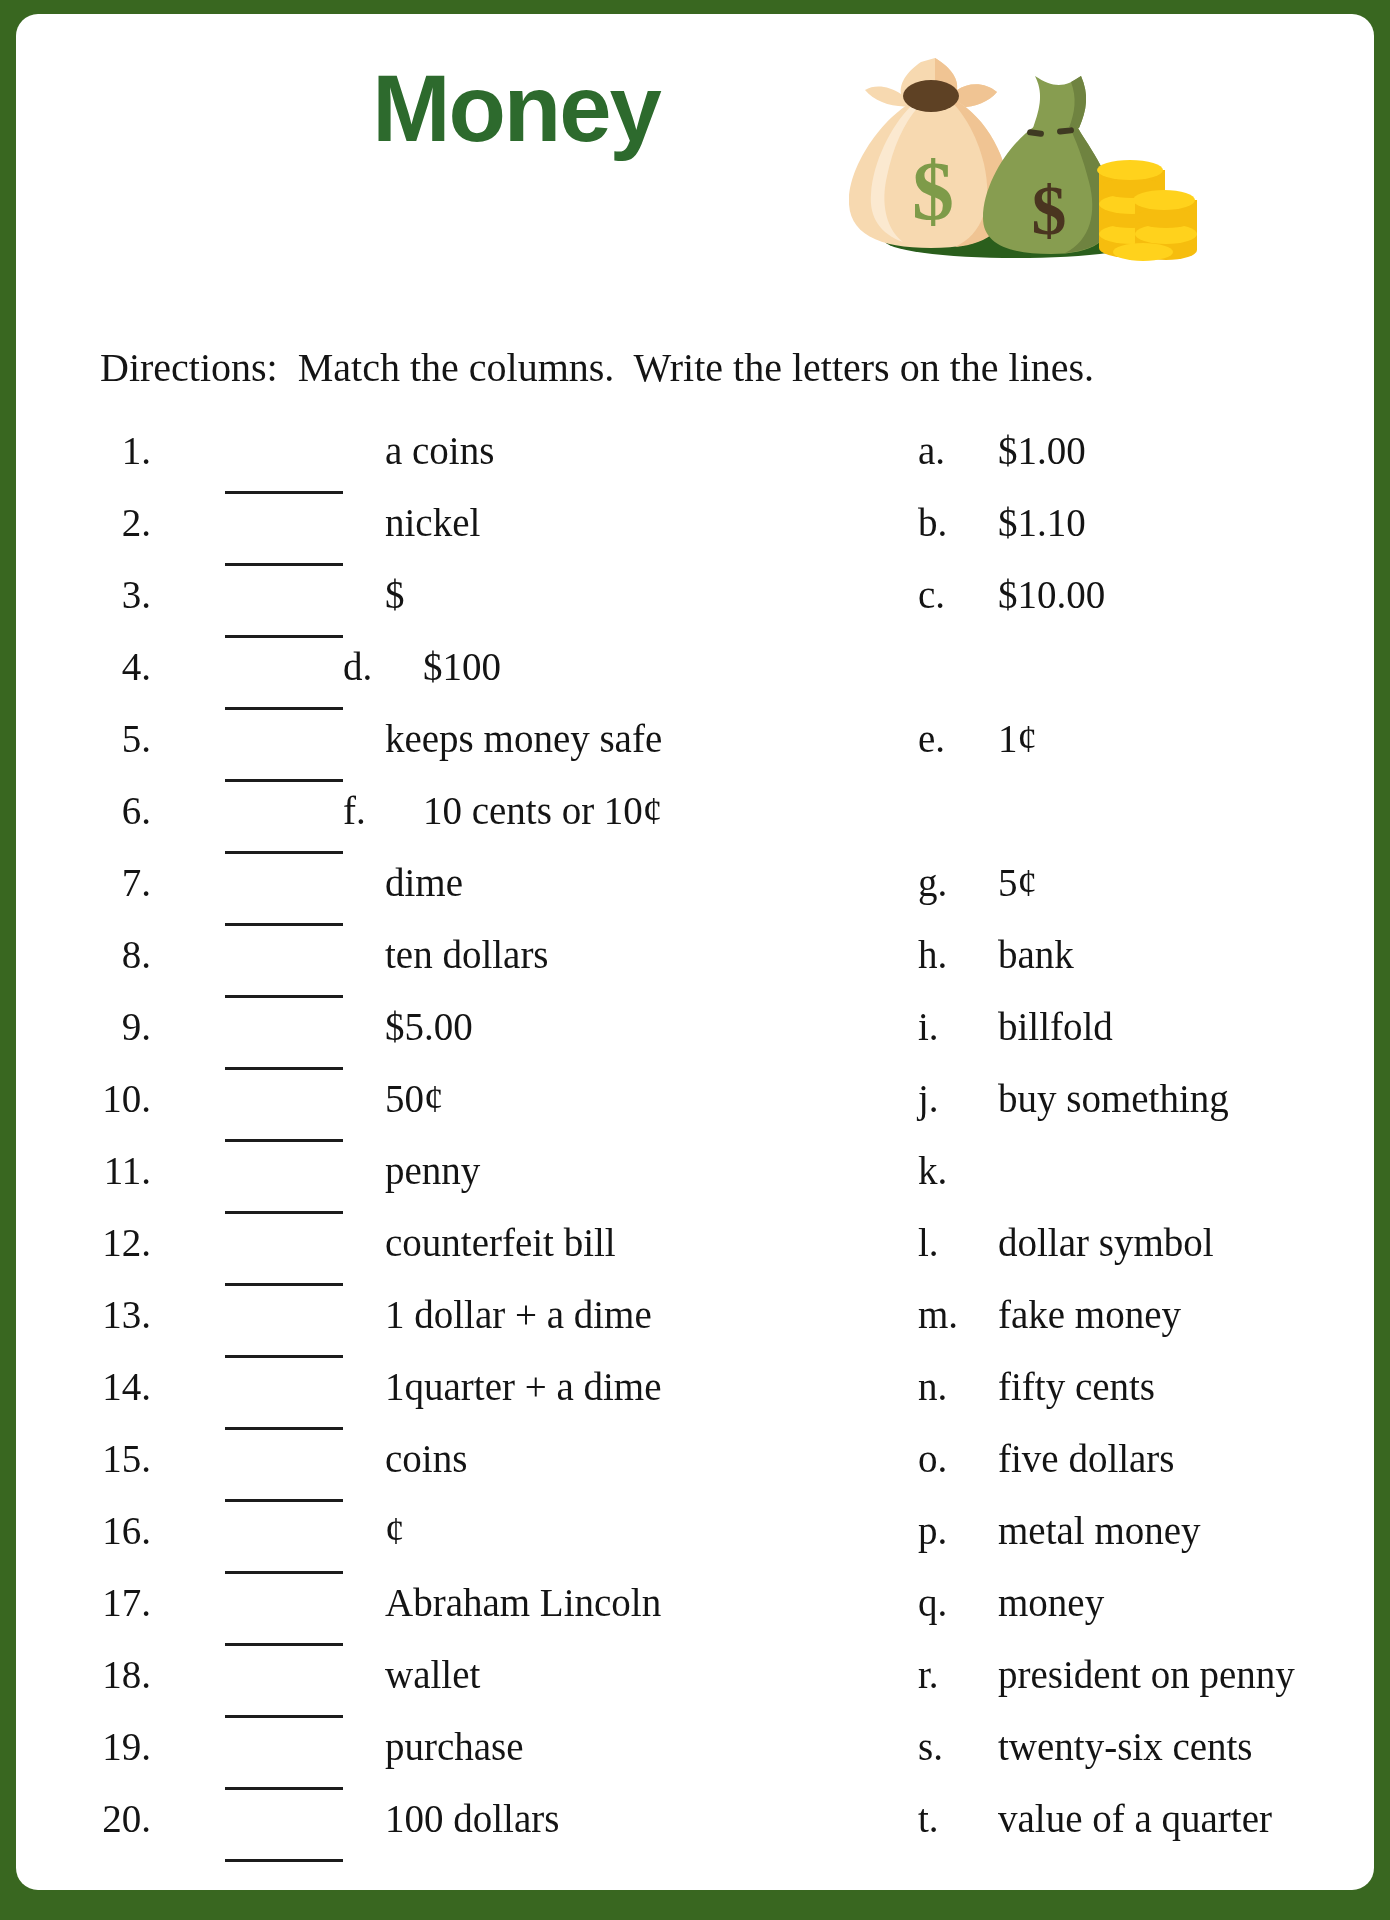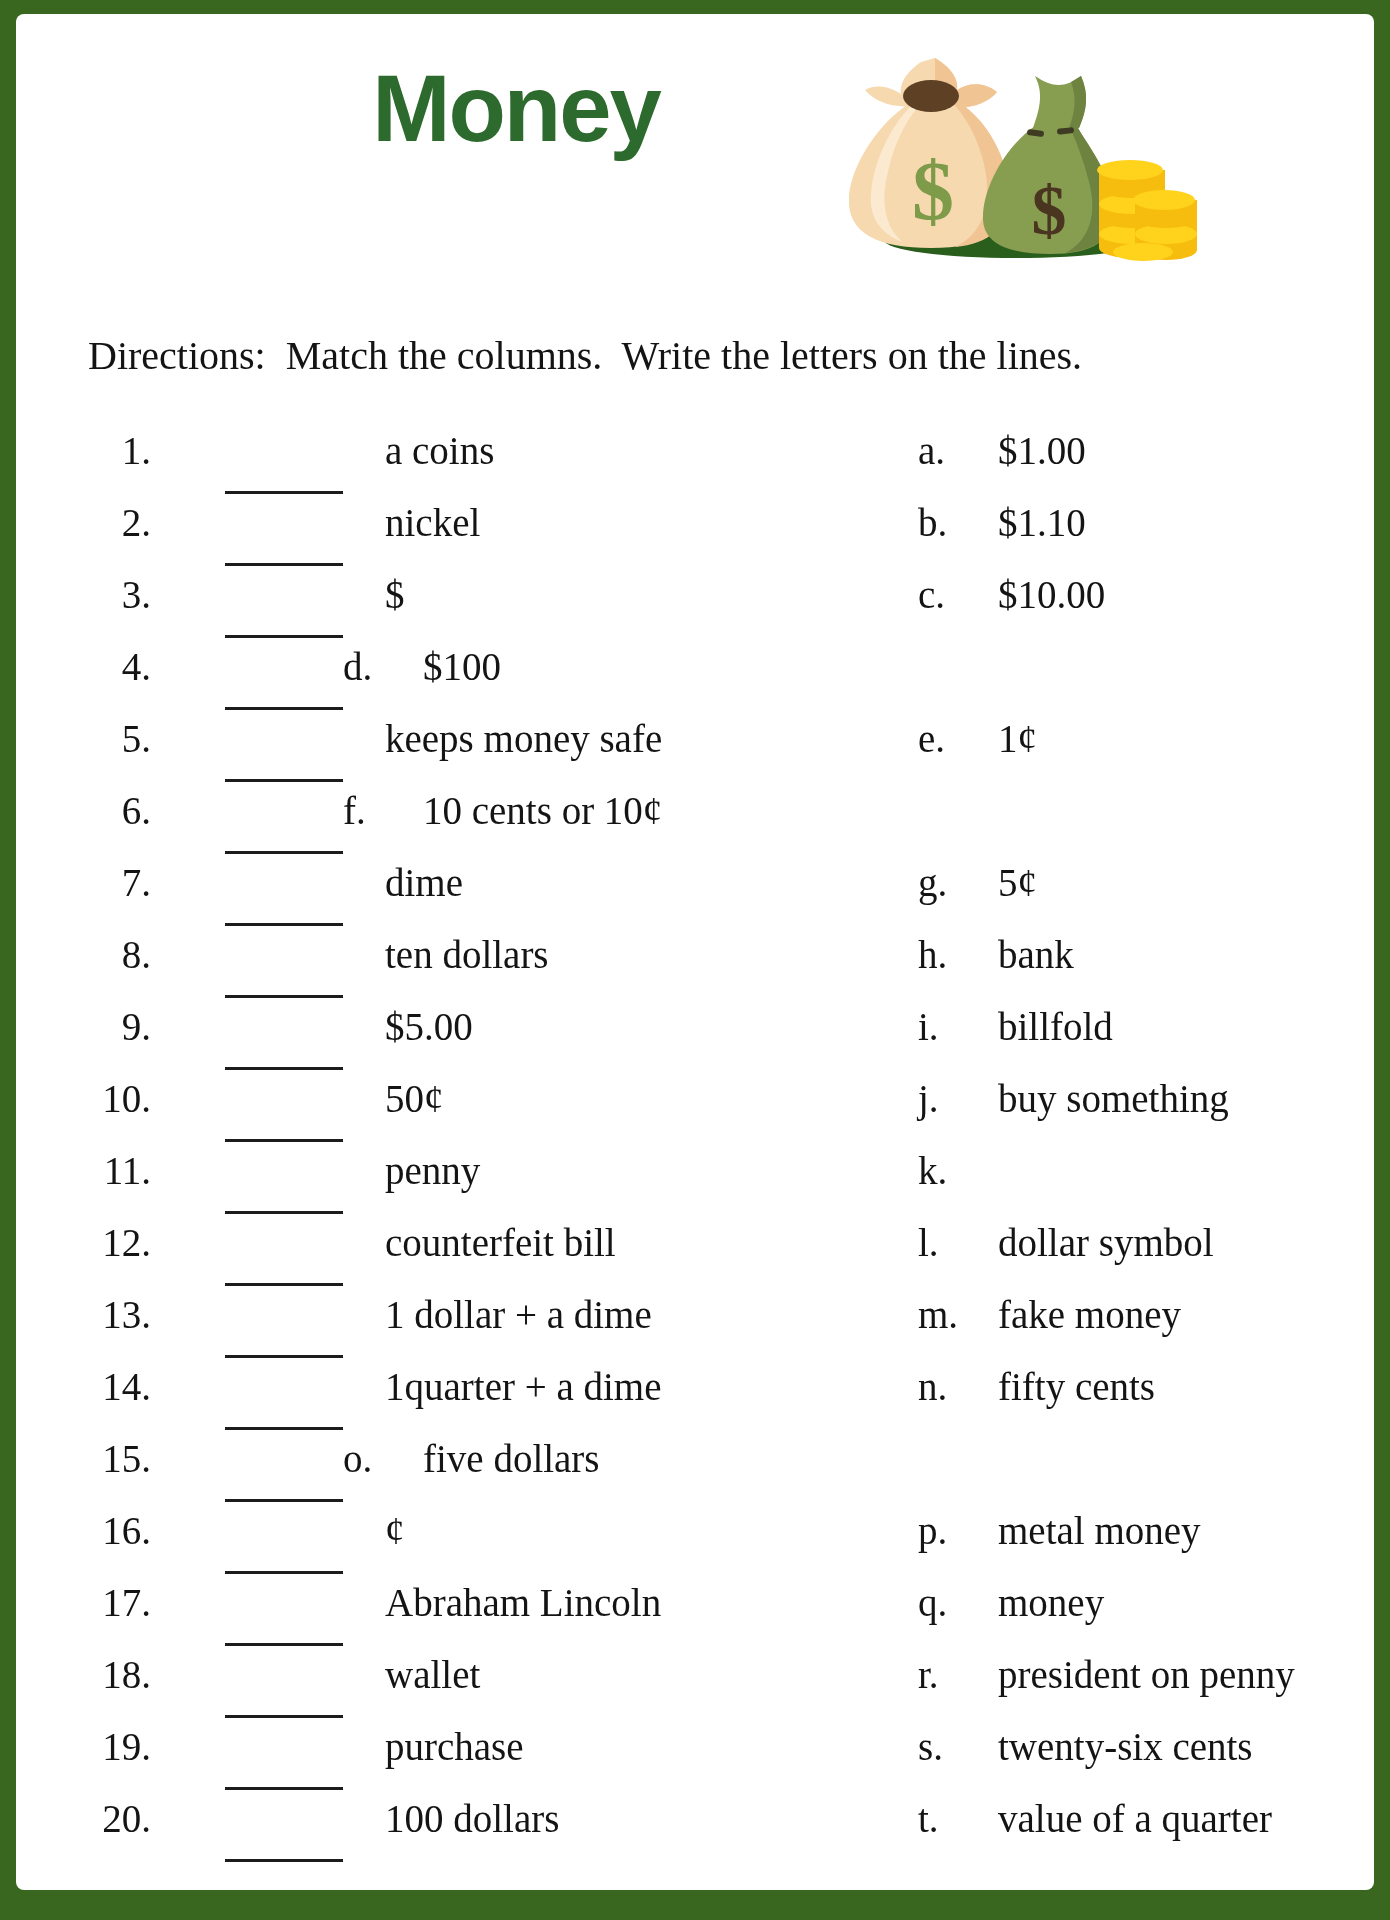--- a/index.html
+++ b/index.html
@@ -8,21 +8,21 @@
     background: #396720;
     font-family: "Liberation Serif", serif;
     color: #141414;
     position: relative;
     overflow: hidden;
   }
   .sheet {
     position: absolute;
     top: 14px; left: 16px; right: 16px; bottom: 30px;
     background: #ffffff;
-    border-radius: 8px;
+    border-radius: 22px;
   }
   .title {
     position: absolute;
     top: 48px; left: 195px; width: 610px;
     font-family: "Liberation Sans", sans-serif;
     font-weight: 700;
     font-size: 94px;
     line-height: 1.0;
     letter-spacing: -2px;
     color: #2d6a2d;
@@ -31,21 +31,21 @@
   .illustration {
     position: absolute;
     top: 28px; left: 815px;
     width: 370px; height: 220px;
   }
   .directions {
     position: absolute;
     top: 318px; left: 72px; right: 28px;
     font-size: 40px;
     white-space: pre-wrap;
-    margin: 0;
+    margin: 12px;
   }
   .rows {
     position: absolute;
     top: 414px; left: 0; right: 30px;
   }
   .match-row {
     display: flex;
     align-items: baseline;
     height: 72px;
     font-size: 39px;
@@ -239,20 +239,21 @@
       <div class="match-row">
         <span class="num">14.</span>
         <span class="blank">&nbsp;</span>
         <span class="left-label">1quarter + a dime</span>
         <span class="letter">n.</span>
         <span class="right-label">fifty cents</span>
       </div>
       <div class="match-row">
         <span class="num">15.</span>
         <span class="blank">&nbsp;</span>
+        <span class="left-label">coins</span>
         <span class="letter">o.</span>
         <span class="right-label">five dollars</span>
       </div>
       <div class="match-row">
         <span class="num">16.</span>
         <span class="blank">&nbsp;</span>
         <span class="left-label">¢</span>
         <span class="letter">p.</span>
         <span class="right-label">metal money</span>
       </div>

